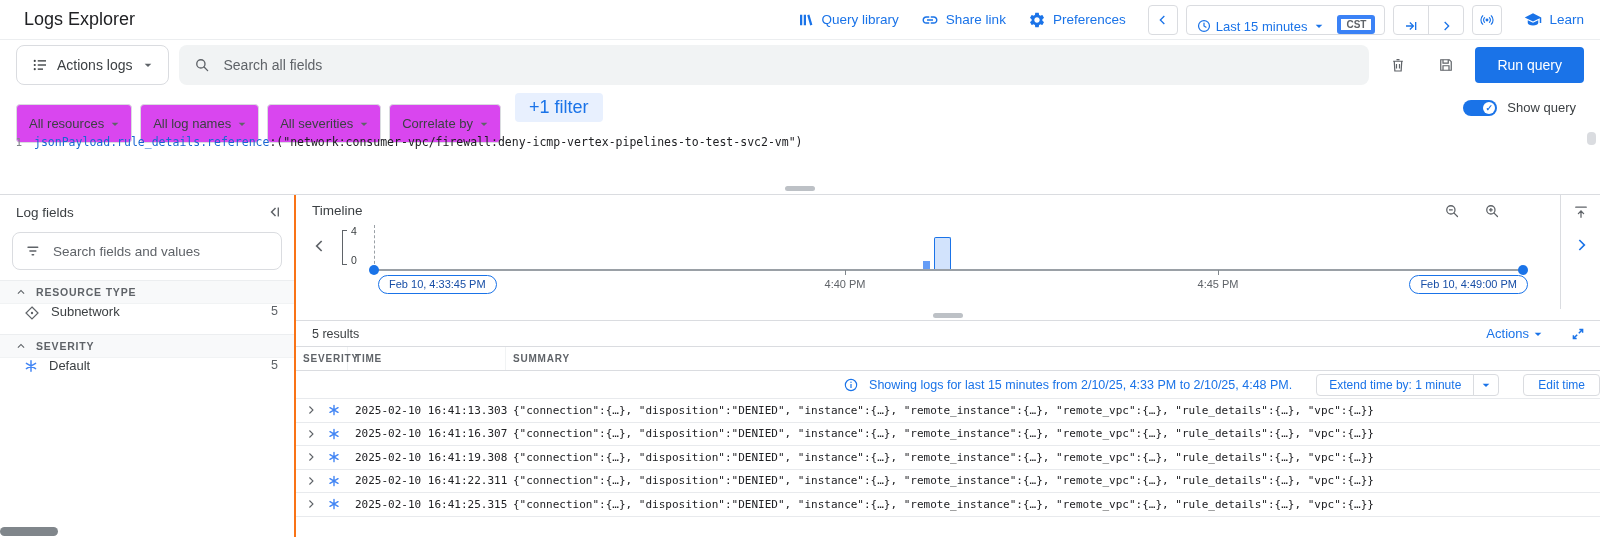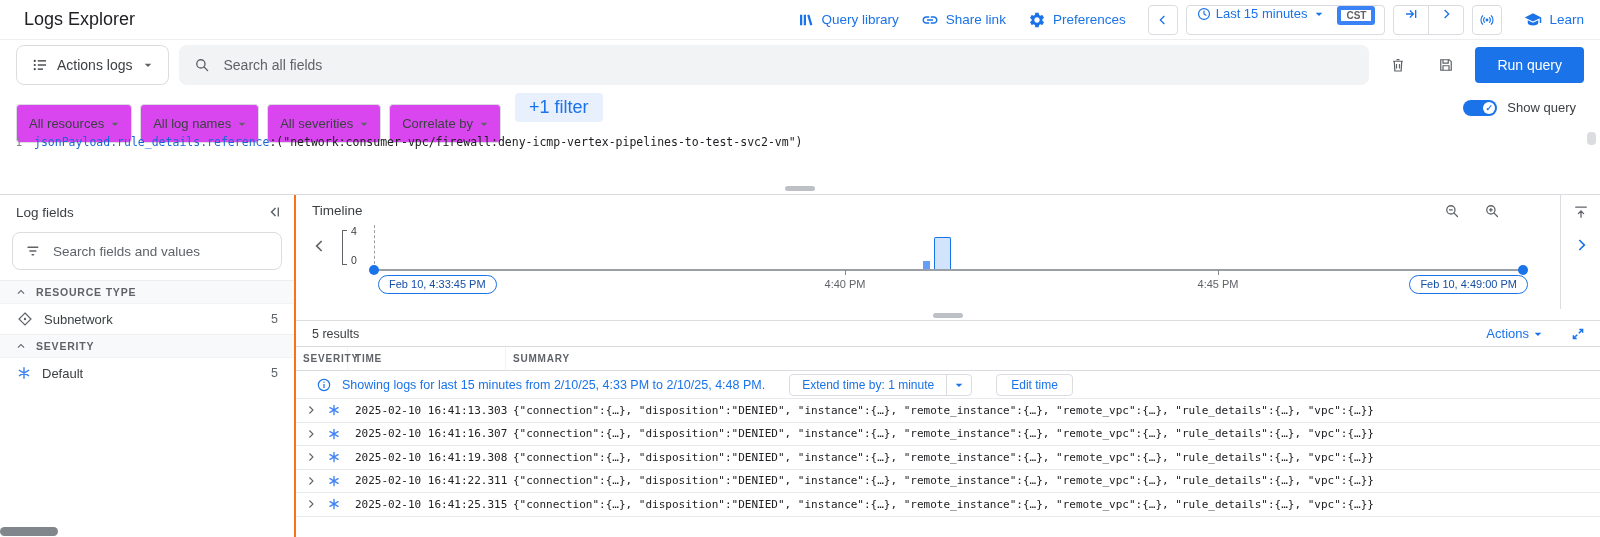--- a/index.html
+++ b/index.html
@@ -11,21 +11,21 @@
   .ic16 { width:16px; height:16px; }
   .ic14 { width:14px; height:14px; }
   .ic20 { width:20px; height:20px; }
 
   
   .topbar { height:40px; display:flex; align-items:center; padding:0 16px 0 24px; border-bottom:1px solid #eceef0; }
   .topbar-title { font-size:18px; color:#202124; }
   .topbar-right { margin-left:auto; display:flex; align-items:center; gap:22px; }
   .tb-link { display:flex; align-items:center; gap:7px; color:#1a73e8; font-size:13.5px; font-weight:500; cursor:pointer; white-space:nowrap; }
   .seg-group { display:flex; align-items:center; border:1px solid #dadce0; border-radius:4px; height:30px; background:#fff; }
-  .seg { display:flex; align-items:flex-start; gap:4px; padding:0 9px; height:100%; color:#1a73e8; font-size:13px; font-weight:500; }
+  .seg { display:flex; align-items:flex-end; gap:4px; padding:0 9px; height:100%; color:#1a73e8; font-size:13px; font-weight:500; }
   .seg.bl { border-left:1px solid #dadce0; }
   .tz-badge { border:4px solid #3b82f6; border-radius:3px; font-size:10px; color:#5f6368; padding:0 5px; font-weight:700; margin-left:6px; }
   .icbtn30 { width:30px; height:30px; border:1px solid #dadce0; border-radius:4px; display:flex; align-items:center; justify-content:center; color:#1a73e8; background:#fff; }
   .tgroup { display:flex; align-items:center; gap:8px; }
 
   
   .querybar { height:49px; display:flex; align-items:center; padding:0 16px; gap:10px; }
   .scope-btn { display:flex; align-items:center; gap:8px; height:40px; padding:0 12px 0 14px; border:1px solid #dadce0; border-radius:8px; font-size:14px; font-weight:500; color:#3c4043; background:#fff; white-space:nowrap; }
   .search-box { flex:1; height:40px; background:#f1f3f4; border-radius:8px; display:flex; align-items:center; gap:12px; padding:0 14px; color:#5f6368; }
   .search-box input { border:0; outline:0; background:transparent; flex:1; font-size:14px; color:#202124; font-family:inherit; }
@@ -52,21 +52,21 @@
 
   
   .content { display:flex; height:342px; }
   .logfields { width:296px; border-right:2px solid #f97316; display:flex; flex-direction:column; flex:none; }
   .lf-header { height:34px; display:flex; align-items:center; padding:0 10px 0 16px; font-size:13.5px; font-weight:500; color:#3c4043; }
   .lf-collapse { margin-left:auto; color:#5f6368; }
   .lf-search { margin:3px 12px 10px; height:38px; border:1px solid #dadce0; border-radius:8px; display:flex; align-items:center; gap:10px; padding:0 12px; color:#5f6368; }
   .lf-search input { border:0; outline:0; background:transparent; flex:1; font-size:13.5px; color:#202124; font-family:inherit; }
   .lf-search input::placeholder { color:#5f6368; }
   .section-h { height:24px; background:#f8f9fa; border-top:1px solid #eceef0; border-bottom:1px solid #f1f3f4; display:flex; align-items:center; gap:8px; padding:0 14px; font-size:10.5px; font-weight:700; letter-spacing:.8px; color:#5f6368; }
-  .lf-item { height:30px; display:flex; align-items:center; gap:10px; padding:0 16px; font-size:13px; color:#3c4043; cursor:pointer; }
+  .lf-item { height:30px; display:flex; gap:10px; padding:0 16px; font-size:13px; color:#3c4043; cursor:pointer;margin-left:7px; }
   .lf-count { margin-left:auto; color:#5f6368; font-size:12.5px; }
 
   .maincol { flex:1; display:flex; flex-direction:column; position:relative; min-width:0; }
 
   
   .timeline { height:114px; position:relative; flex:none; }
   .tl-header { height:30px; display:flex; align-items:center; padding-left:16px; font-size:13.5px; font-weight:500; color:#3c4043; }
   .tl-zoom { position:absolute; top:7px; right:99px; display:flex; gap:22px; color:#5f6368; }
   .tl-rail { position:absolute; right:0; top:0; bottom:0; width:40px; border-left:1px solid #dadce0; display:flex; flex-direction:column; align-items:center; }
   .rail-toggle { margin-top:8px; color:#5f6368; }
@@ -91,21 +91,21 @@
   .bar-big { left:638px; width:17px; background:#d2e3fc; border:1.5px solid #1a73e8; border-bottom:none; border-radius:2px 2px 0 0; }
 
   
   .res-toolbar { height:26px; display:flex; align-items:center; padding:0 14px 0 16px; border-bottom:1px solid #dadce0; flex:none; }
   .res-count { font-size:12.5px; color:#3c4043; }
   .res-actions { margin-left:auto; display:flex; align-items:center; gap:1px; color:#1a73e8; font-size:13px; font-weight:500; cursor:pointer; }
   .res-expand { margin-left:24px; color:#1a73e8; cursor:pointer; }
   .thead { height:24px; display:grid; grid-template-columns:52px 158px 1fr; border-bottom:1px solid #dadce0; font-size:10px; letter-spacing:.8px; color:#5f6368; font-weight:700; flex:none; }
   .thead > div { padding-left:7px; display:flex; align-items:center; border-right:1px solid #f1f3f4; }
   .thead > div:last-child { border-right:none; }
-  .banner { height:28px; display:flex; align-items:center; gap:10px; padding-left:20px; border-bottom:1px solid #e8eaed; flex:none; }
+  .banner { height:28px; display:flex; align-items:center; gap:10px; padding-left:20px; border-bottom:1px solid #e8eaed; flex:none;justify-content:flex-end; }
   .banner-ic { color:#1a73e8; }
   .banner-text { color:#1a73e8; font-size:12.5px; white-space:nowrap; }
   .split-btn { display:flex; margin-left:14px; cursor:pointer; }
   .split-main { height:22px; padding:0 12px; border:1px solid #dadce0; border-radius:4px 0 0 4px; color:#1a73e8; font-size:12px; font-weight:500; display:flex; align-items:center; white-space:nowrap; }
   .split-caret { height:22px; width:26px; border:1px solid #dadce0; border-left:1px solid #dadce0; margin-left:-1px; border-radius:0 4px 4px 0; color:#1a73e8; display:flex; align-items:center; justify-content:center; }
   .edit-btn { height:22px; padding:0 14px; border:1px solid #dadce0; border-radius:4px; color:#1a73e8; font-size:12px; font-weight:500; display:flex; align-items:center; margin-left:14px; background:#fff; white-space:nowrap; cursor:pointer; }
   .lrow { height:23.5px; display:flex; align-items:center; border-bottom:1px solid #e8eaed; font-family:"DejaVu Sans Mono", monospace; font-size:11px; color:#202124; flex:none; cursor:pointer;justify-content:space-between; }
   .lrow .rchev { width:24px; padding-left:8px; color:#5f6368; display:flex; align-items:center; }
   .lrow .rsev { width:28px; display:flex; justify-content:center; color:#4285f4; }
   .lrow .rtime { width:158px; padding-left:7px; white-space:nowrap; }

